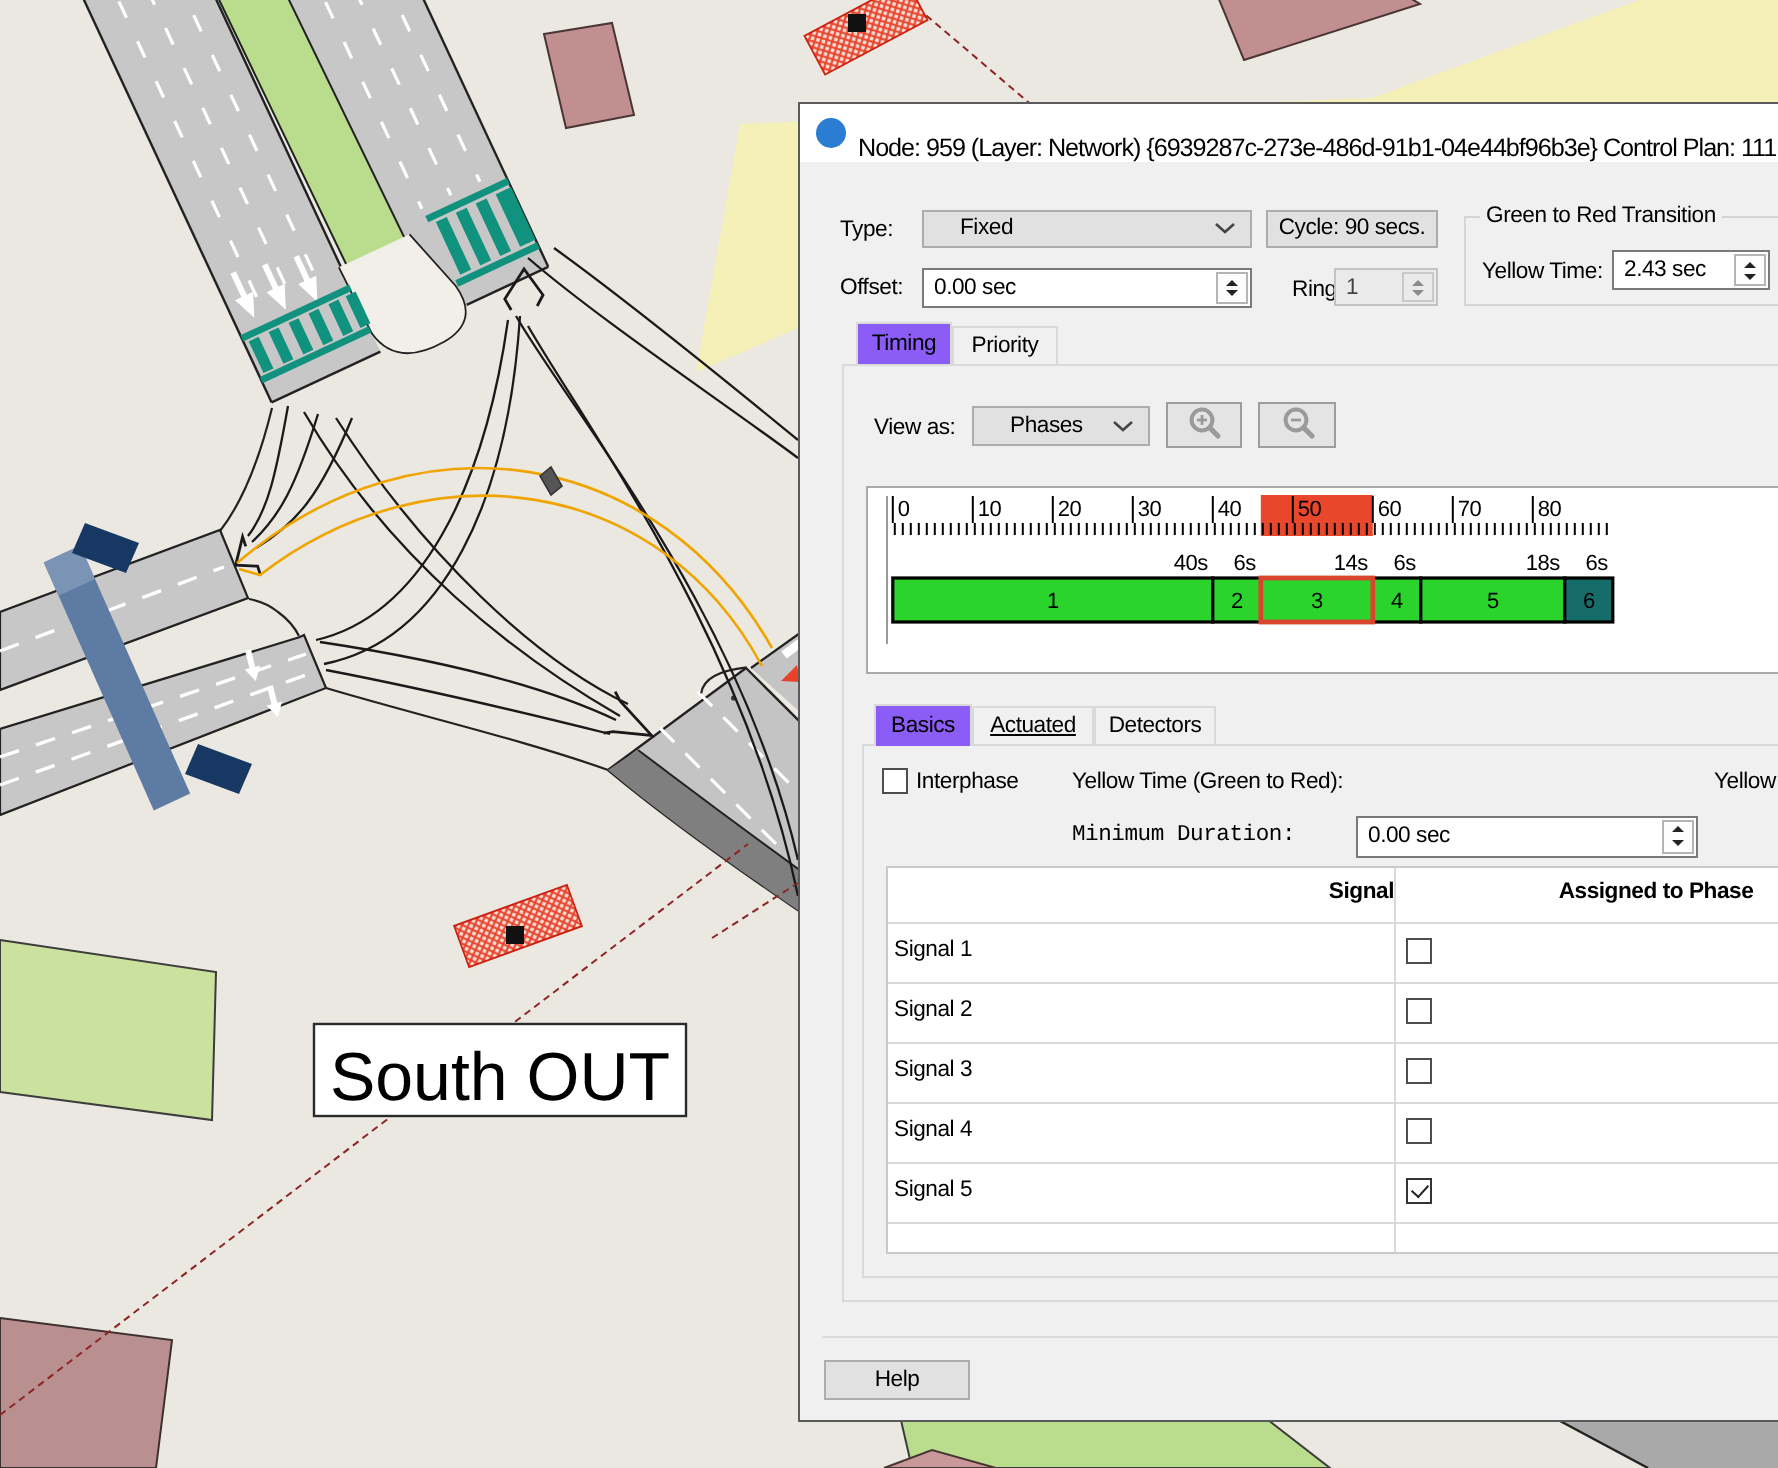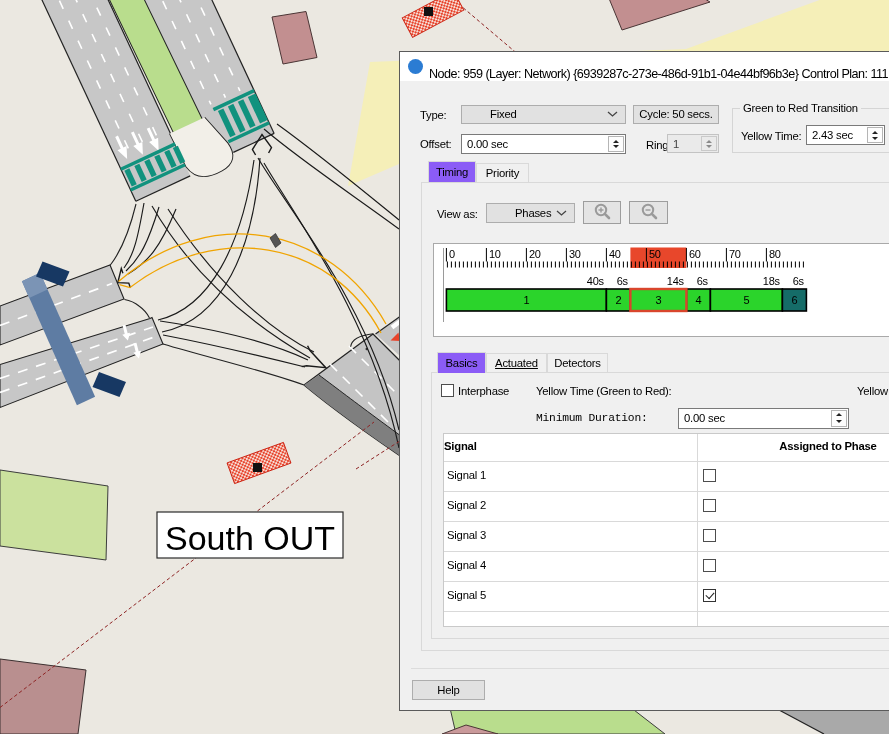--- a/index.html
+++ b/index.html
@@ -6,21 +6,21 @@
 #stage{position:relative;width:889px;height:734px;overflow:hidden;background:#ebe8e1;
   font-family:"Liberation Sans",sans-serif;}
 #map{position:absolute;left:0;top:0;}
 #dlg{position:absolute;left:399px;top:51px;width:521px;height:660px;background:#f0f0f0;
   border:1px solid #5a5a5a;box-sizing:border-box;font-size:11.3px;letter-spacing:-0.22px;color:#000;}
 .abs{position:absolute;}
 .lbl{position:absolute;white-space:nowrap;}
 .btn{position:absolute;background:#e1e1e1;border:1px solid #adadad;box-sizing:border-box;
   text-align:center;}
 .combo{position:absolute;background:#e1e1e1;border:1px solid #adadad;box-sizing:border-box;}
-.combo .tx{position:absolute;left:16px;top:50%;transform:translateY(-50%);white-space:nowrap;padding-left:12px;}
+.combo .tx{position:absolute;left:6px;top:50%;transform:translateY(-50%);white-space:nowrap;padding-left:12px;}
 .combo svg{position:absolute;right:7px;top:50%;transform:translateY(-50%);}
 .spin{position:absolute;background:#fff;border:1px solid #7a7a7a;box-sizing:border-box;}
 .spin .tx{position:absolute;left:5px;top:50%;transform:translateY(-50%);white-space:nowrap;}
 .spinbtn{position:absolute;right:1px;top:1px;bottom:1px;width:16px;background:#fdfdfd;
   border:1px solid #b5b5b5;box-sizing:border-box;}
 .up{position:absolute;left:50%;top:2.5px;transform:translateX(-50%);width:0;height:0;
   border-left:3px solid transparent;border-right:3px solid transparent;border-bottom:3.5px solid #222;}
 .dn{position:absolute;left:50%;bottom:2.5px;transform:translateX(-50%);width:0;height:0;
   border-left:3px solid transparent;border-right:3px solid transparent;border-top:3.5px solid #222;}
 .tab{position:absolute;box-sizing:border-box;border:1px solid #d9d9d9;text-align:center;}
@@ -208,21 +208,21 @@
 
   <div class="lbl" style="left:29px;top:14.5px;font-size:12.6px;letter-spacing:-0.52px;" id="titletext">Node: 959 (Layer: Network) {6939287c-273e-486d-91b1-04e44bf96b3e} Control Plan: 111</div>
 
   <div class="lbl vc" style="left:20px;top:63px;">Type:</div>
   <div class="combo" style="left:61px;top:52.5px;width:165px;height:19px;">
     <span class="tx">Fixed</span>
     <svg width="11" height="6" viewBox="0 0 11 6">
           <path d="M1 1 L5.5 5 L10 1" stroke="#444" stroke-width="1.3" fill="none"></path>
         </svg>
   </div>
-  <div class="btn" style="left:233px;top:52.5px;width:86px;height:19px;line-height:17px;">Cycle: 50 secs.</div>
+  <div class="btn" style="left:233px;top:52.5px;width:86px;height:19px;line-height:17px;">Cycle: 90 secs.</div>
 
   <div class="pane" style="left:332px;top:56px;width:188px;height:45px;border-color:#d5d5d5;"></div>
   <div class="lbl" style="left:340px;top:50px;background:#f0f0f0;padding:0 3px;">Green to Red Transition</div>
   <div class="lbl vc" style="left:341px;top:83.5px;">Yellow Time:</div>
   <div class="spin" style="left:406px;top:73px;width:79px;height:20px;">
     <span class="tx">2.43 sec</span>
     <span class="spinbtn">
           <span class="up"></span>
           <span class="dn"></span>
         </span>
@@ -350,21 +350,21 @@
   </div>
 
   <div class="abs" style="left:43px;top:380.5px;width:560px;height:194px;background:#fff;border:1px solid #c9c9c9;box-sizing:border-box;">
     <div class="abs" style="left:253px;top:0;width:1px;height:192px;background:#d9d9d9;"></div>
     <div class="abs" style="left:0;top:27px;width:560px;height:1px;background:#d9d9d9;"></div>
     <div class="abs" style="left:0;top:57px;width:560px;height:1px;background:#d9d9d9;"></div>
     <div class="abs" style="left:0;top:87px;width:560px;height:1px;background:#d9d9d9;"></div>
     <div class="abs" style="left:0;top:117px;width:560px;height:1px;background:#d9d9d9;"></div>
     <div class="abs" style="left:0;top:147px;width:560px;height:1px;background:#d9d9d9;"></div>
     <div class="abs" style="left:0;top:177px;width:560px;height:1px;background:#d9d9d9;"></div>
-    <div class="lbl" style="left:0;top:6px;width:253px;text-align:left;font-weight:bold;">Signal</div>
+    <div class="lbl" style="left:0;top:6px;width:253px;text-align:right;font-weight:bold;">Signal</div>
     <div class="lbl" style="left:253px;top:6px;width:262px;text-align:center;font-weight:bold;">Assigned to Phase</div>
     <div class="lbl" style="left:3px;top:35px;">Signal 1</div>
     <div class="lbl" style="left:3px;top:65px;">Signal 2</div>
     <div class="lbl" style="left:3px;top:95px;text-align:center;">Signal 3</div>
     <div class="lbl" style="left:3px;top:125px;">Signal 4</div>
     <div class="lbl" style="left:3px;top:155px;">Signal 5</div>
     <div class="cb" style="left:259px;top:35px;"></div>
     <div class="cb" style="left:259px;top:65px;"></div>
     <div class="cb" style="left:259px;top:95px;"></div>
     <div class="cb" style="left:259px;top:125px;"></div>

